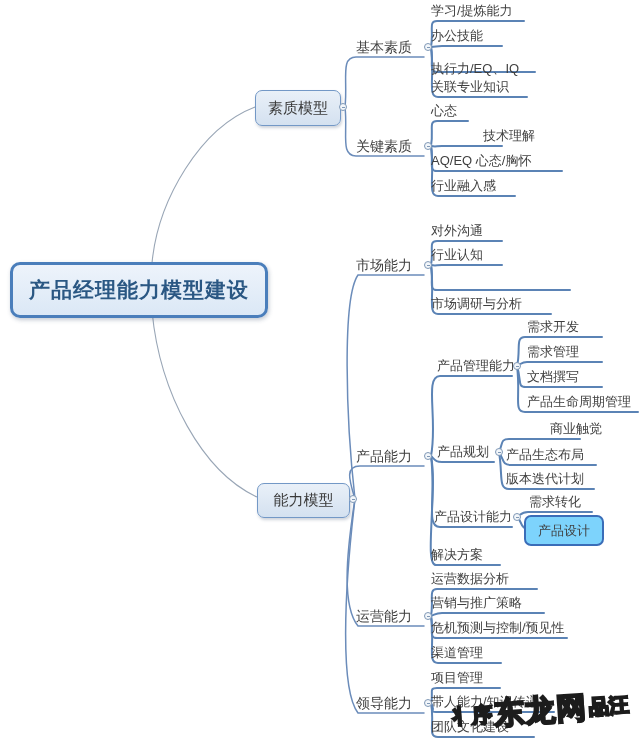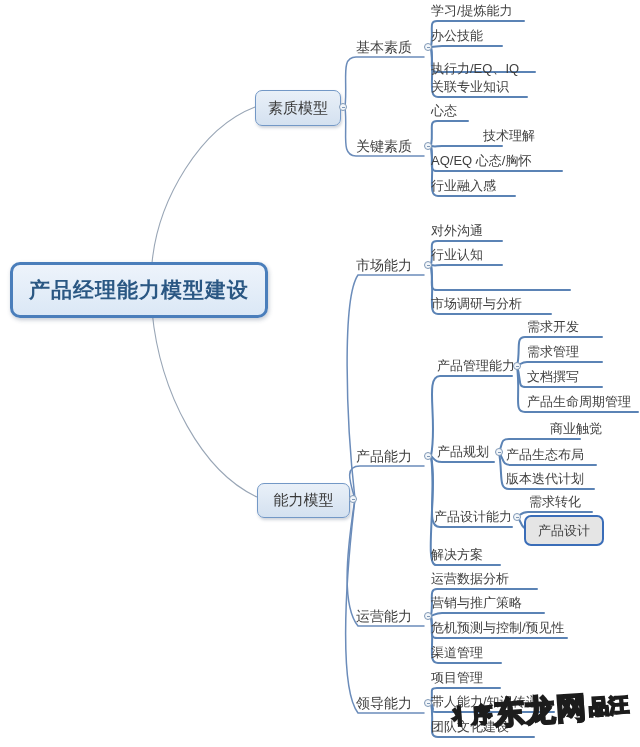--- a/index.html
+++ b/index.html
@@ -22,21 +22,21 @@
   .rootnode{
     position:absolute;display:flex;align-items:center;justify-content:center;
     background:linear-gradient(#edf3fb,#dbe8f6);
     border:3px solid #4a7ebb;border-radius:10px;
     color:#2a5783;font-size:21px;font-weight:bold;letter-spacing:1px;white-space:nowrap;
     box-shadow:1px 2px 4px rgba(60,80,110,0.3);
     text-align:center;
   }
   .selnode{
     position:absolute;display:flex;align-items:center;justify-content:center;
-    background:#e5e5e5;border:2.5px solid #3a6db8;border-radius:7px;
+    background:#7dd3fc;border:2.5px solid #3a6db8;border-radius:7px;
     color:#3f3f3f;font-size:13px;white-space:nowrap;
   }
   .toggle{
     position:absolute;width:8px;height:8px;border-radius:50%;
     border:1px solid #7f98b6;background:#f2f6fa;box-sizing:border-box;
   }
   .toggle::after{
     content:"";position:absolute;left:1.5px;top:2.5px;width:3px;height:1px;background:#7f98b6;
   }
   .watermark{

